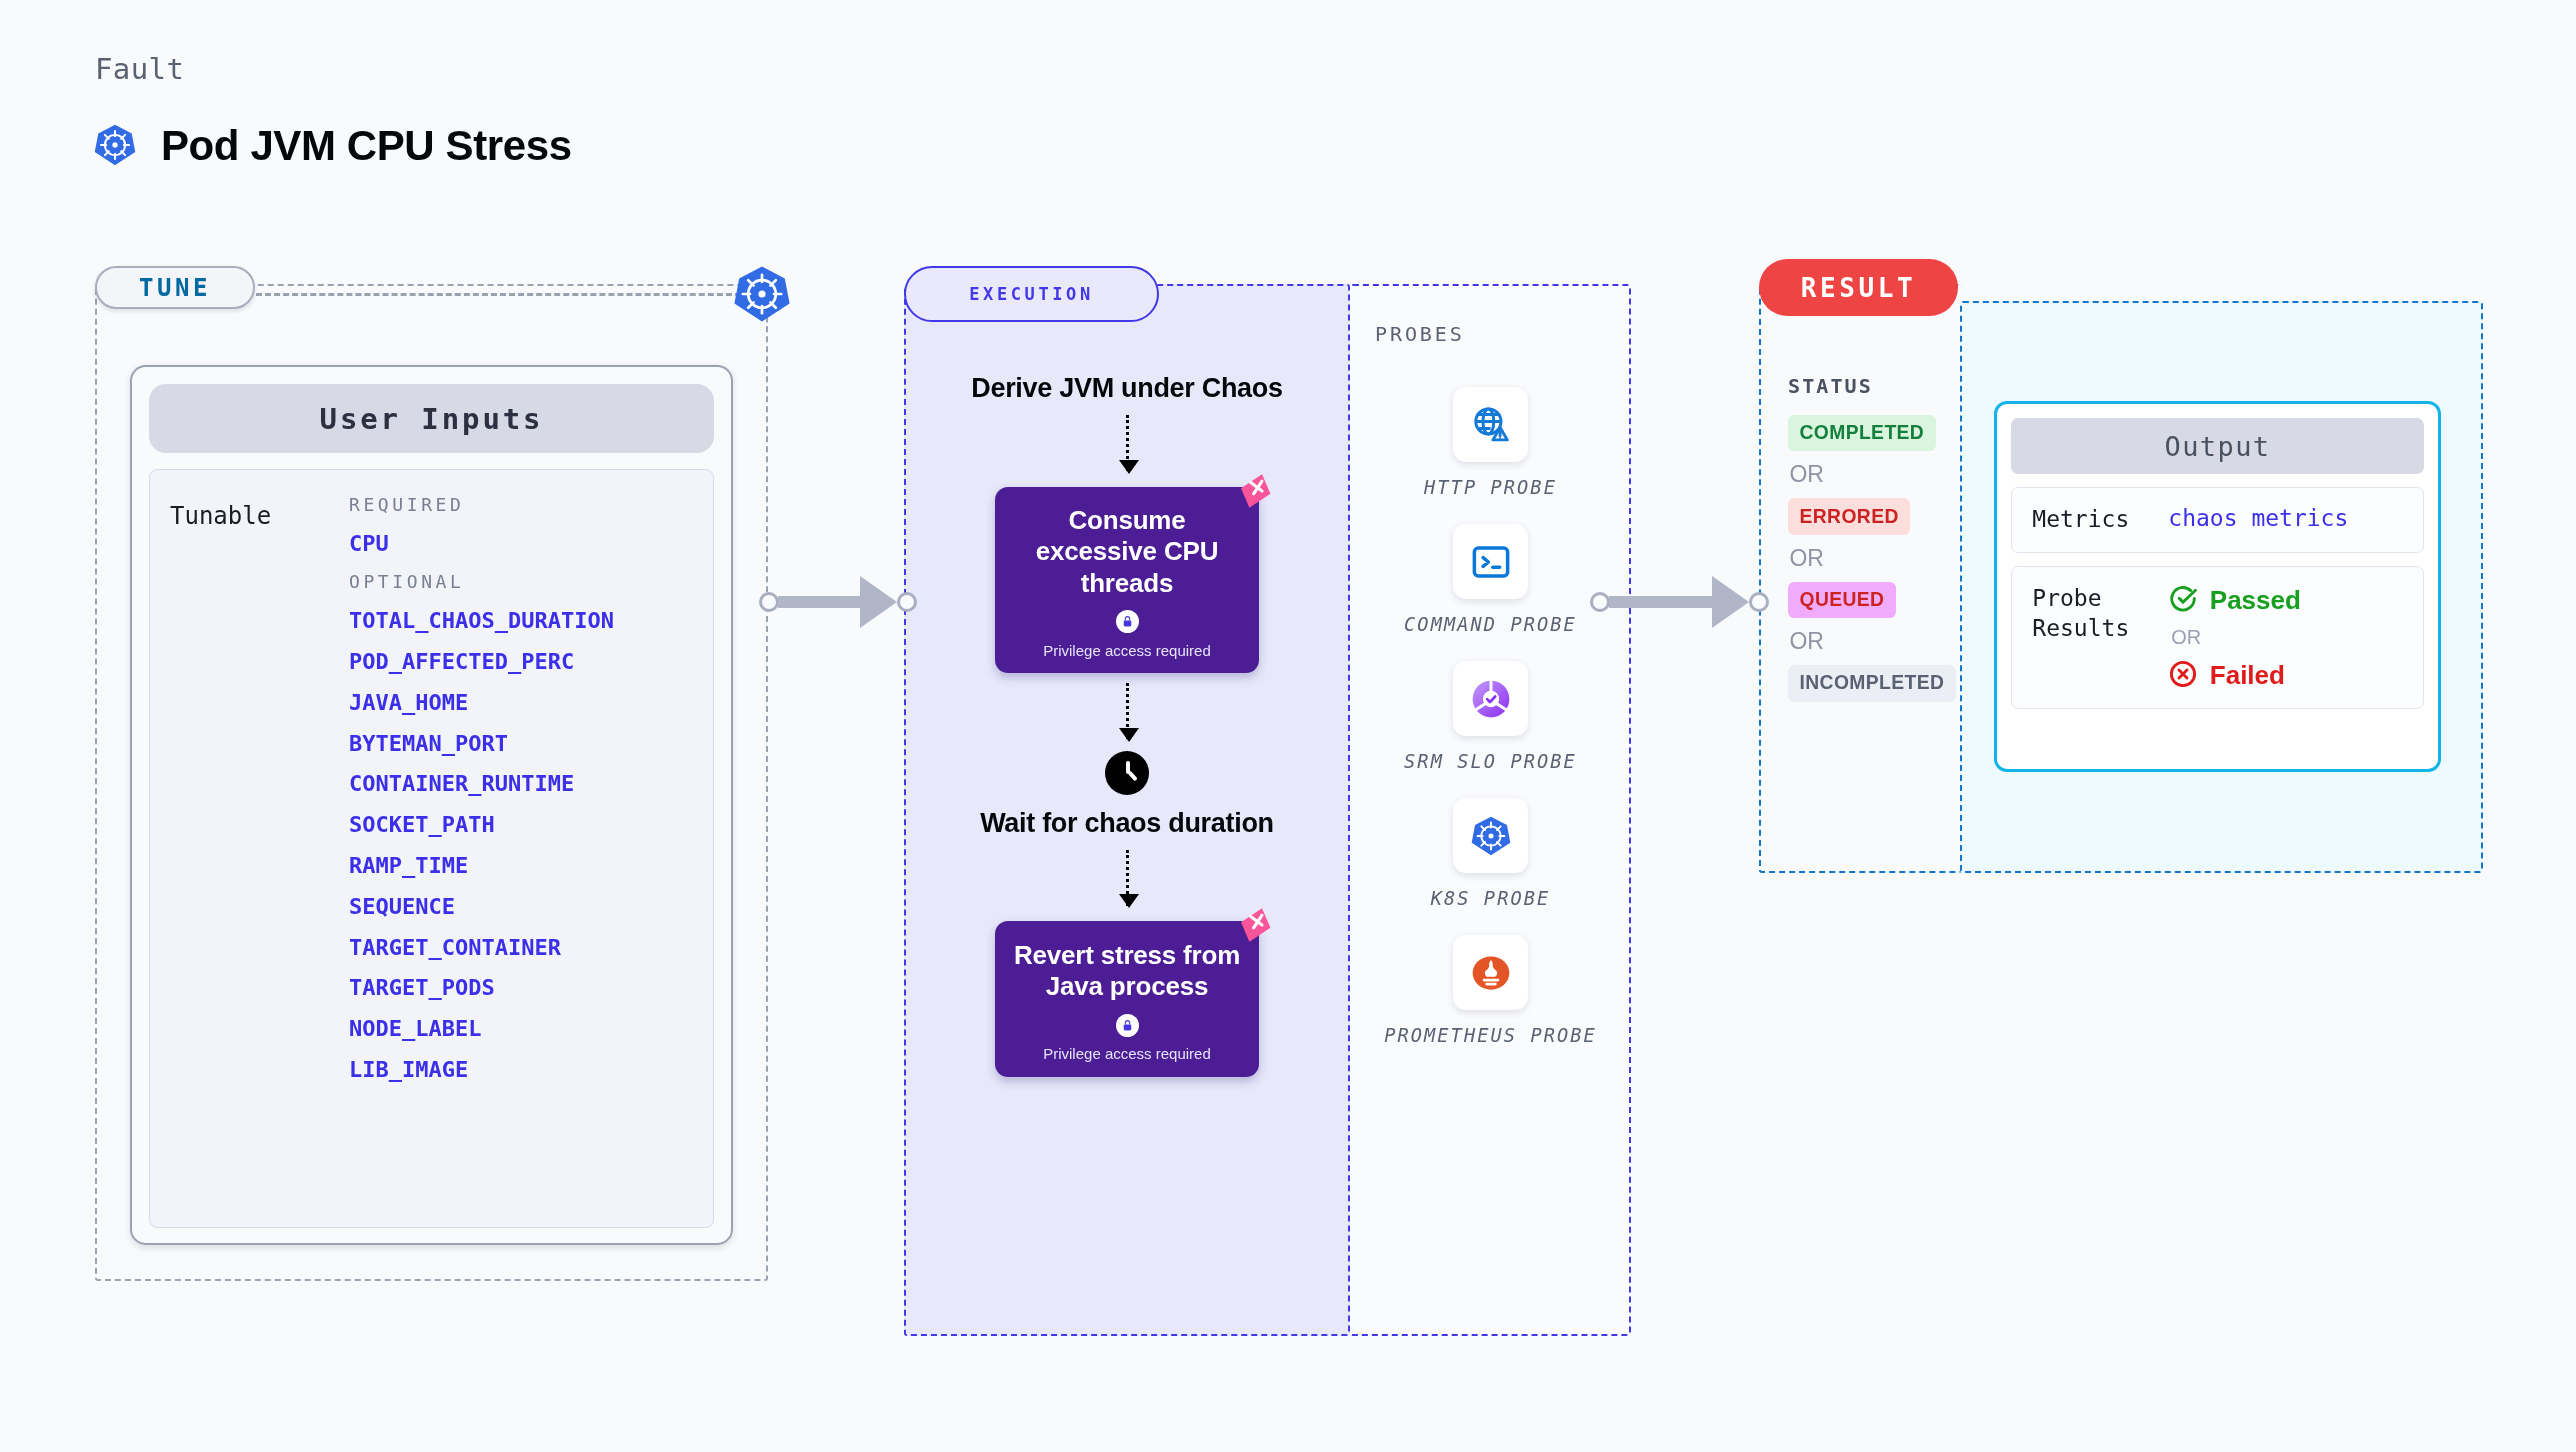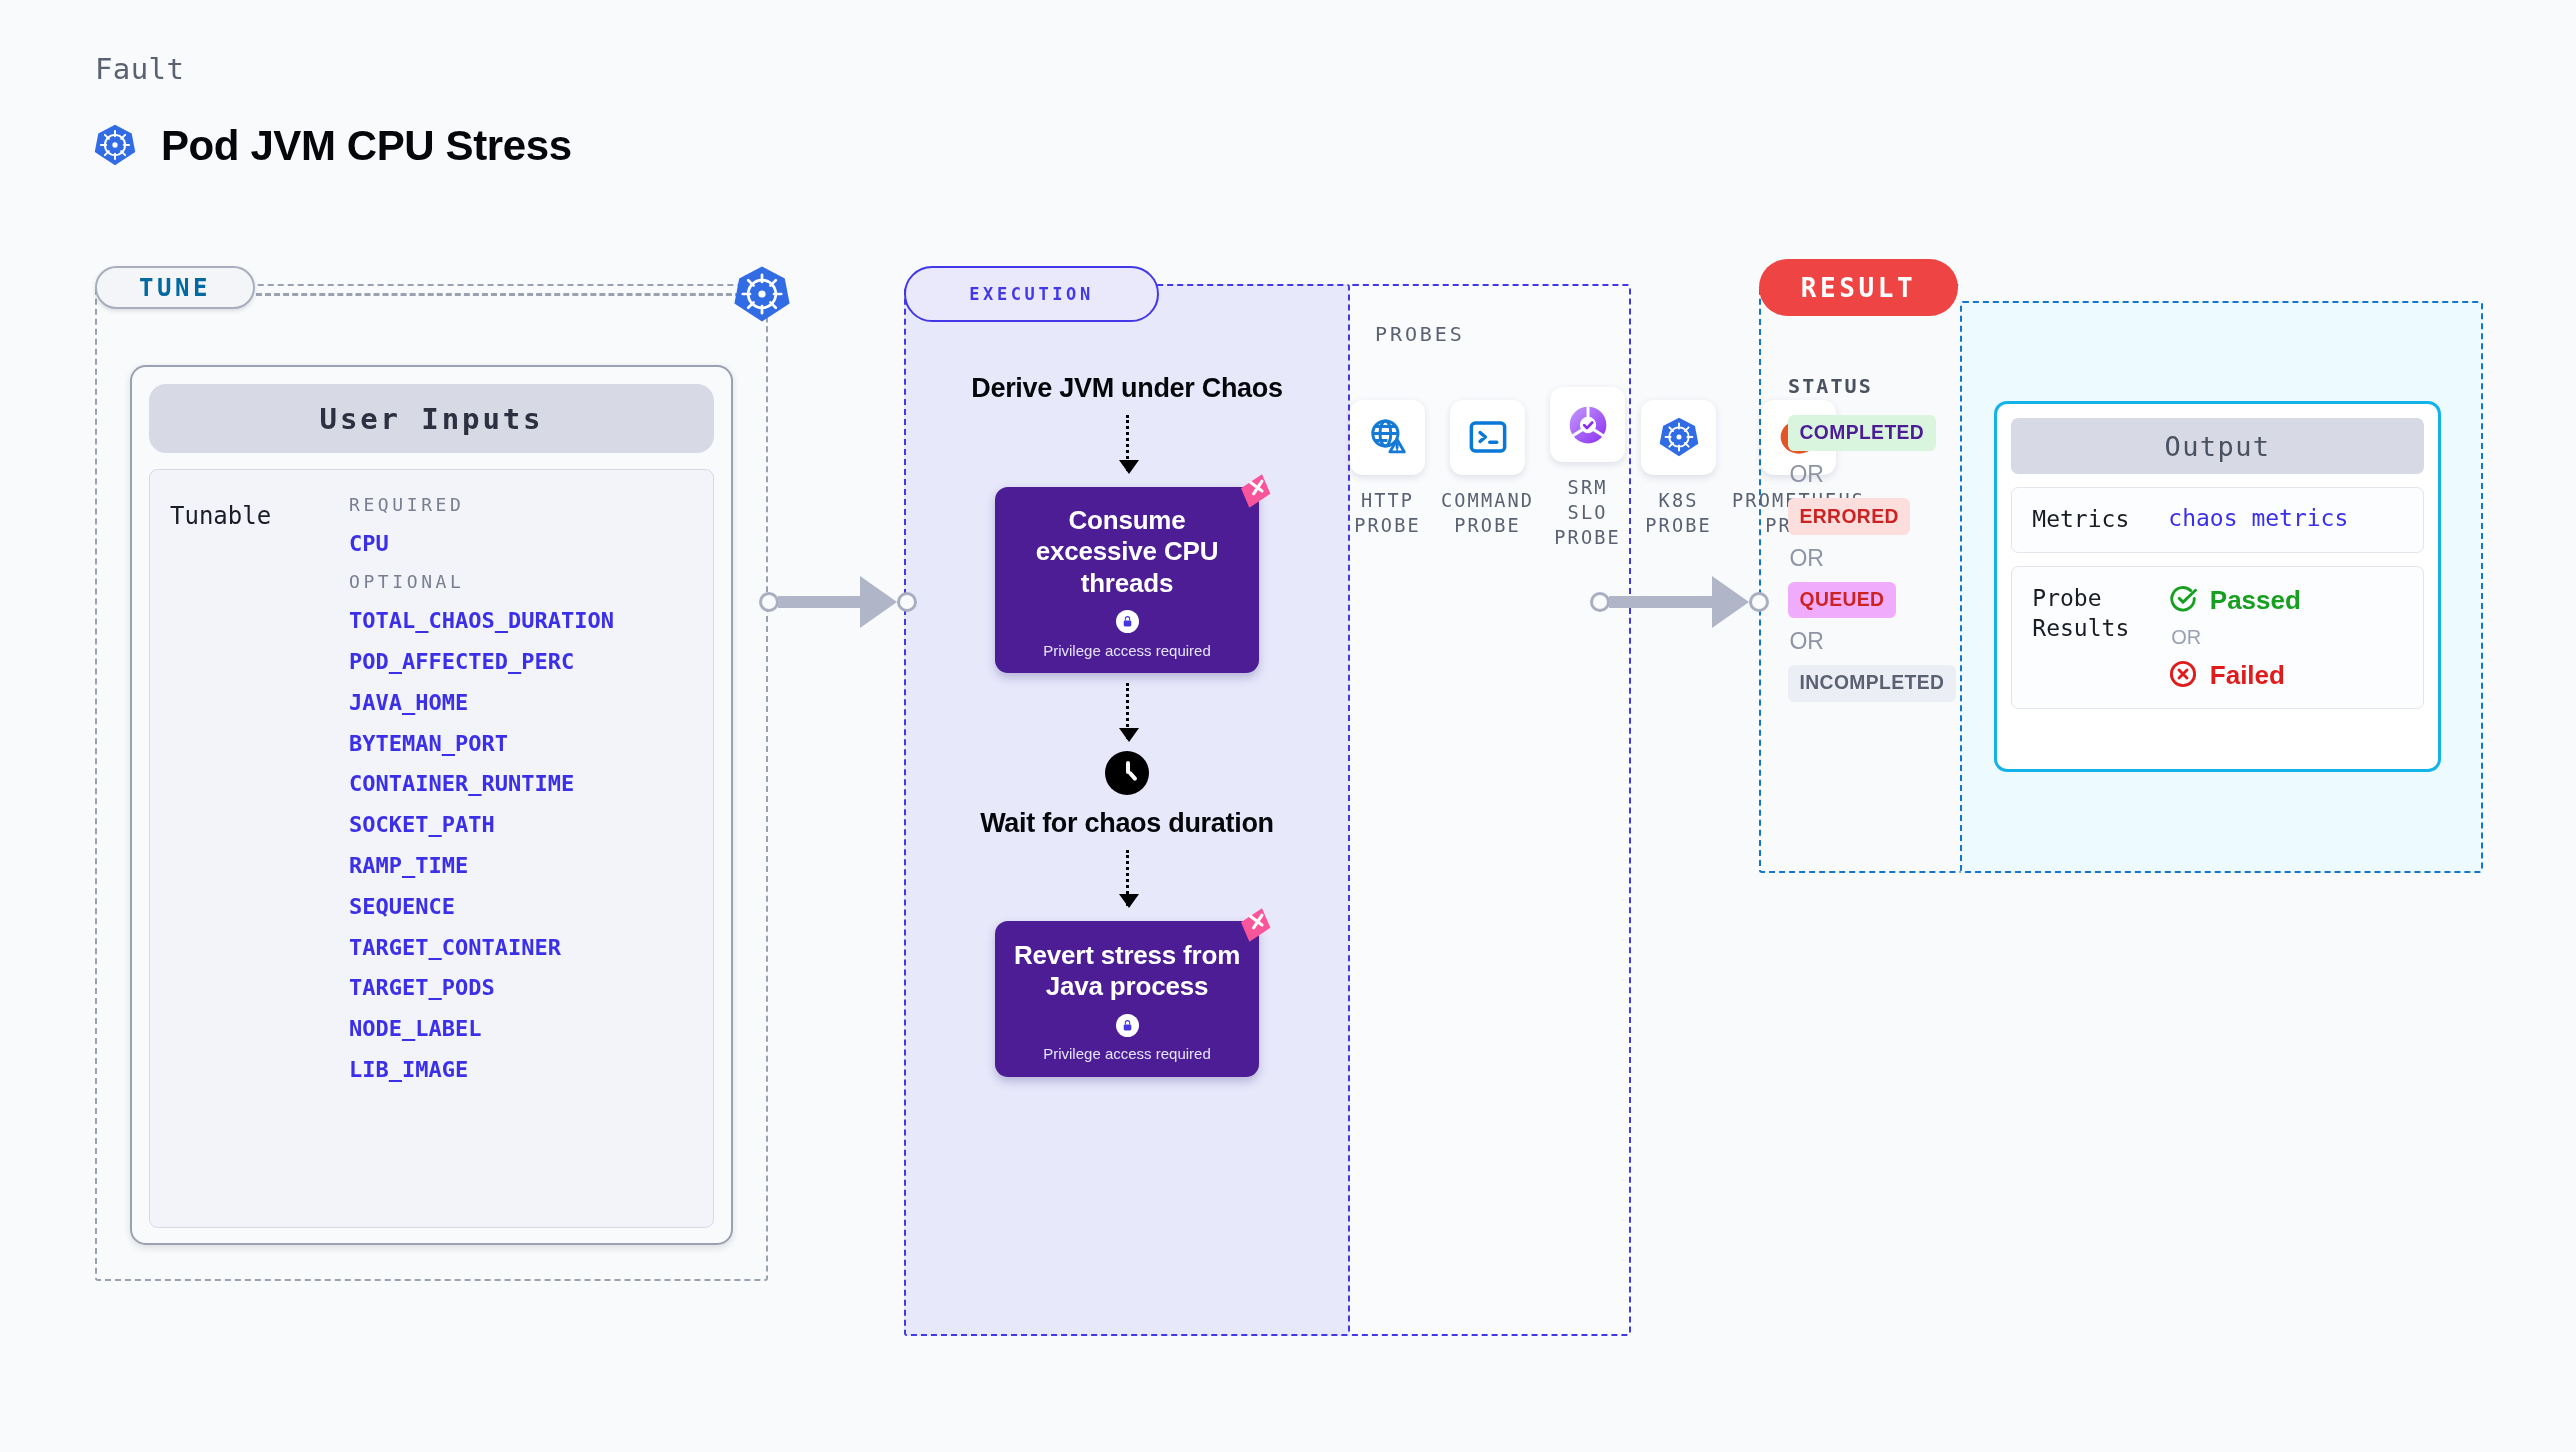--- a/index.html
+++ b/index.html
@@ -91,21 +91,21 @@
   .clock { width:44px; height:44px; border-radius:50%; background:#000; margin-top:11.5px;
            position:relative; }
   .clock::before { content:""; position:absolute; left:21px; top:10px; width:3.6px; height:13.6px; background:#fff; border-radius:2.1px; }
   .clock::after  { content:""; position:absolute; left:21.5px; top:21.5px; width:3.6px; height:10.7px;
            background:#fff; border-radius:2.1px; transform-origin:top center; transform:rotate(-42deg); }
 
   
   #probes-title { position:absolute; left:1375px; top:322px;
       font-family:"DejaVu Sans Mono", monospace; font-size:20px; color:#5a6172; letter-spacing:2.9px; z-index:4; }
   #probes-list { position:absolute; left:1350px; top:387px; width:281px; z-index:4;
-      display:flex; flex-direction:row; align-items:center; gap:16px; }
+      display:flex; flex-direction:column; align-items:center; gap:24px;font-style:italic; }
   .probe-item { display:flex; flex-direction:column; align-items:center; width:229px; }
   .probe-tile { width:75px; height:75px; background:#fff; border-radius:13px;
       box-shadow:0 2.9px 7.2px rgba(30,40,80,.12); display:flex; align-items:center; justify-content:center; }
   .probe-label { margin-top:13px; font-family:"DejaVu Sans Mono", monospace; font-size:18.6px;
       color:#5a6172; letter-spacing:2.1px; text-align:center; line-height:1.35; }
 
   
   #status-title { position:absolute; left:1788px; top:374px;
       font-family:"DejaVu Sans Mono", monospace; font-size:20px; color:#4a5160; letter-spacing:2.1px;
       font-weight:bold; z-index:4; }
@@ -348,21 +348,21 @@
   <span class="conn-bar"></span>
   <span class="conn-head"></span>
   <span class="conn-dot right"></span>
 </div>
 
 <div id="result-box" class="dashbox"></div>
 <div id="output-box" class="dashbox"></div>
 <div id="result-pill" class="pill">RESULT</div>
 <div id="status-title">STATUS</div>
 <div id="status-list">
-    <div><div class="status-badge" style="background: rgb(217, 245, 221); color: #4c1d95;">COMPLETED</div></div>
+    <div><div class="status-badge" style="background: rgb(217, 245, 221); color: #15803d;">COMPLETED</div></div>
     <div class="or-text">OR</div>
     <div><div class="status-badge" style="background: rgb(252, 222, 221); color: rgb(204, 34, 34);">ERRORED</div></div>
     <div class="or-text">OR</div>
     <div><div class="status-badge" style="background: #f0abfc; color: rgb(204, 34, 34); text-align: center;">QUEUED</div></div>
     <div class="or-text">OR</div>
     <div><div class="status-badge" style="background: rgb(236, 238, 246); color: rgb(90, 97, 114);">INCOMPLETED</div></div>
   </div>
 
 <div id="output-card">
   <div id="output-header">Output</div>

